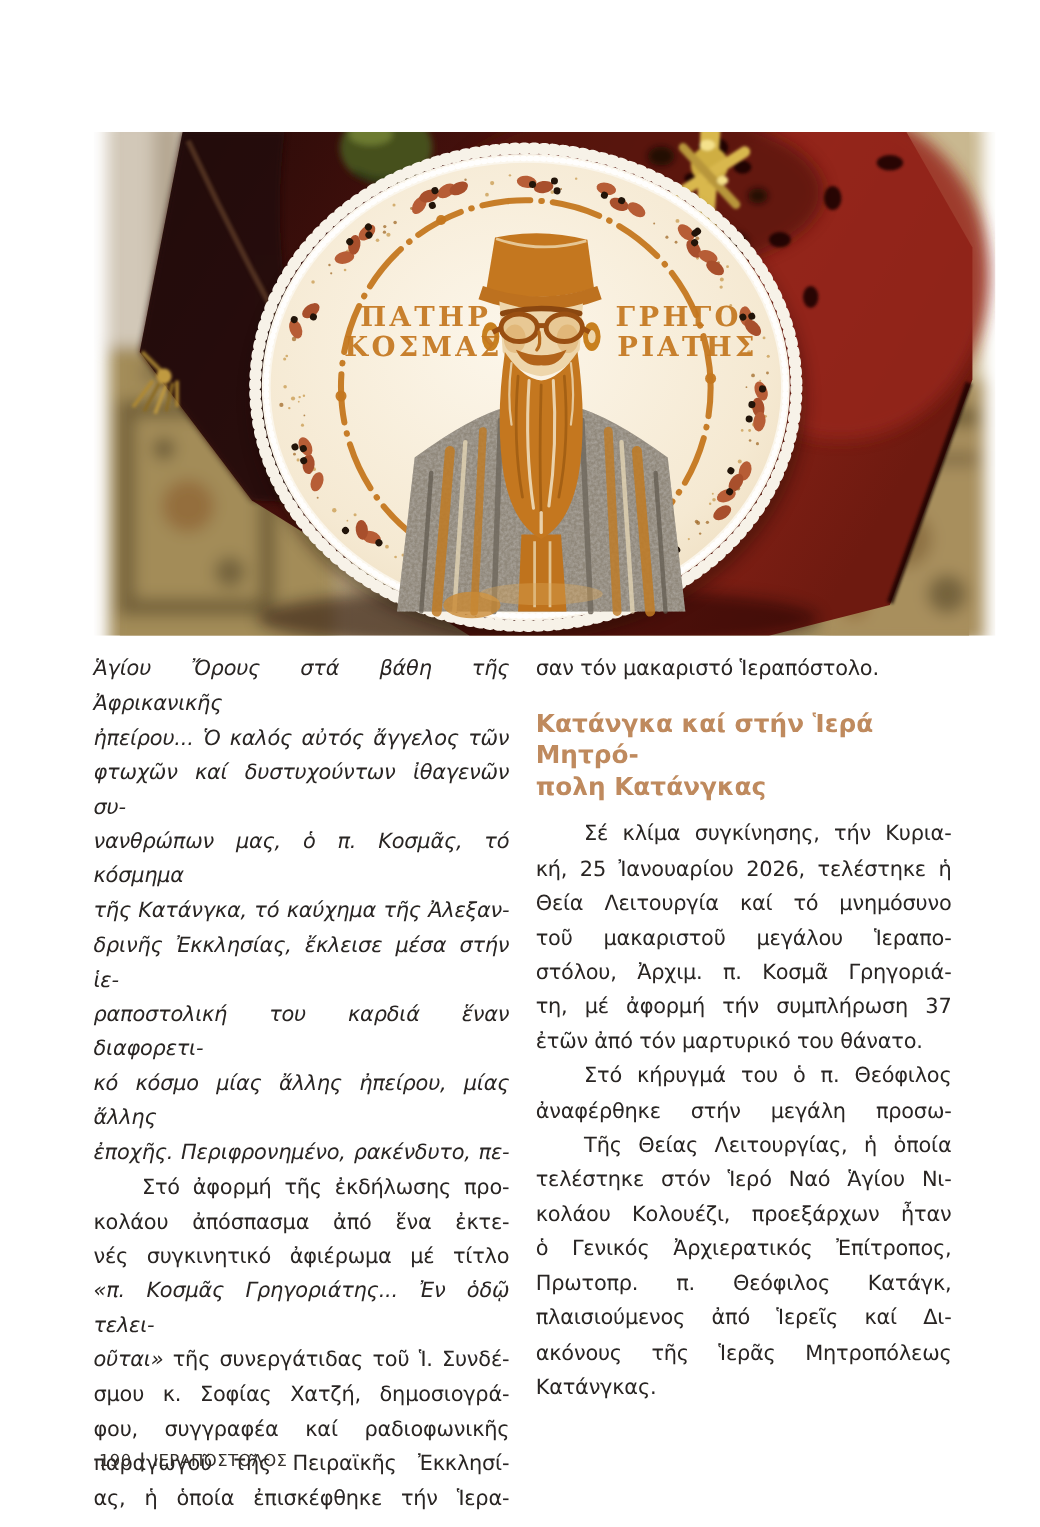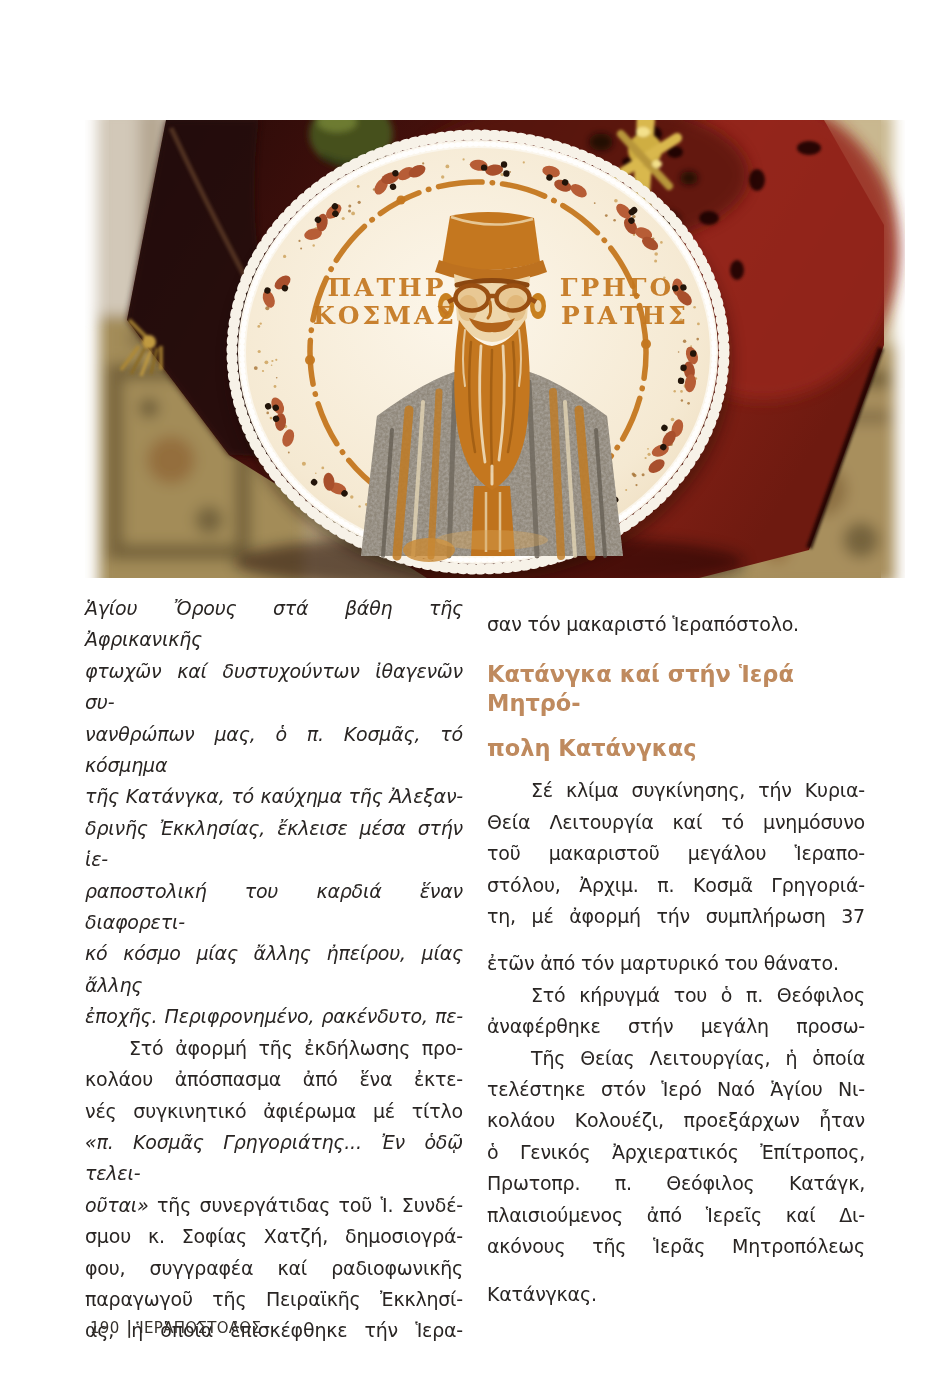--- a/index.html
+++ b/index.html
@@ -17,21 +17,21 @@
   .col{
     position:absolute;top:593px;width:378px;
     font-size:19px;line-height:31.4px;letter-spacing:-0.2px;
     text-rendering:optimizeLegibility;
   }
   .col-left{left:85px;}
   .col-right{left:487px;}
   .block{margin:0;}
   .block.italic .line{font-style:italic;}
   .line{text-align:justify;text-align-last:justify;white-space:normal;}
-  .line.noj{text-align:left;text-align-last:left;margin-top:16px;}
+  .line.noj{text-align:left;text-align-last:left;}
   .line.indent{padding-left:44px;}
   .line .it{font-style:italic;}
   .block.heading{margin:20px 0 12px;}
   .block.heading .line{
     font-weight:bold;font-size:22.5px;line-height:29px;letter-spacing:0;
     color:var(--heading-color,#bf8a5e);
     text-align:left;text-align-last:left;
   }
   footer{
     position:absolute;left:90px;top:1319px;
@@ -473,20 +473,21 @@
       <text class="plate-label" x="516" y="204" text-anchor="middle">ΡΙΑΤΗΣ</text>
     </g>
   </g>
 </svg>
 </figure>
 
 <main>
   <section class="col col-left" id="col-left">
       <div class="block italic">
         <div class="line">Ἁγίου Ὄρους στά βάθη τῆς Ἀφρικανικῆς</div>
+        <div class="line">ἠπείρου... Ὁ καλός αὐτός ἄγγελος τῶν</div>
         <div class="line">φτωχῶν καί δυστυχούντων ἰθαγενῶν συ-</div>
         <div class="line">νανθρώπων μας, ὁ π. Κοσμᾶς, τό κόσμημα</div>
         <div class="line">τῆς Κατάνγκα, τό καύχημα τῆς Ἀλεξαν-</div>
         <div class="line">δρινῆς Ἐκκλησίας, ἔκλεισε μέσα στήν ἱε-</div>
         <div class="line">ραποστολική του καρδιά ἕναν διαφορετι-</div>
         <div class="line">κό κόσμο μίας ἄλλης ἠπείρου, μίας ἄλλης</div>
         <div class="line">ἐποχῆς. Περιφρονημένο, ρακένδυτο, πε-</div>
       </div>
       <div class="block regular">
         <div class="line indent">Στό ἀφορμή τῆς ἐκδήλωσης προ-</div>
@@ -503,20 +504,21 @@
   <section class="col col-right" id="col-right">
       <div class="block regular">
         <div class="line noj">σαν τόν μακαριστό Ἱεραπόστολο.</div>
       </div>
       <div class="block heading">
         <div class="line noj">Κατάνγκα καί στήν Ἱερά Μητρό-</div>
         <div class="line noj">πολη Κατάνγκας</div>
       </div>
       <div class="block regular">
         <div class="line indent">Σέ κλίμα συγκίνησης, τήν Κυρια-</div>
+        <div class="line">κή, 25 Ἰανουαρίου 2026, τελέστηκε ἡ</div>
         <div class="line">Θεία Λειτουργία καί τό μνημόσυνο</div>
         <div class="line">τοῦ μακαριστοῦ μεγάλου Ἱεραπο-</div>
         <div class="line">στόλου, Ἀρχιμ. π. Κοσμᾶ Γρηγοριά-</div>
         <div class="line">τη, μέ ἀφορμή τήν συμπλήρωση 37</div>
         <div class="line noj">ἐτῶν ἀπό τόν μαρτυρικό του θάνατο.</div>
       </div>
       <div class="block regular">
         <div class="line indent">Στό κήρυγμά του ὁ π. Θεόφιλος</div>
         <div class="line">ἀναφέρθηκε στήν μεγάλη προσω-</div>
       </div>

